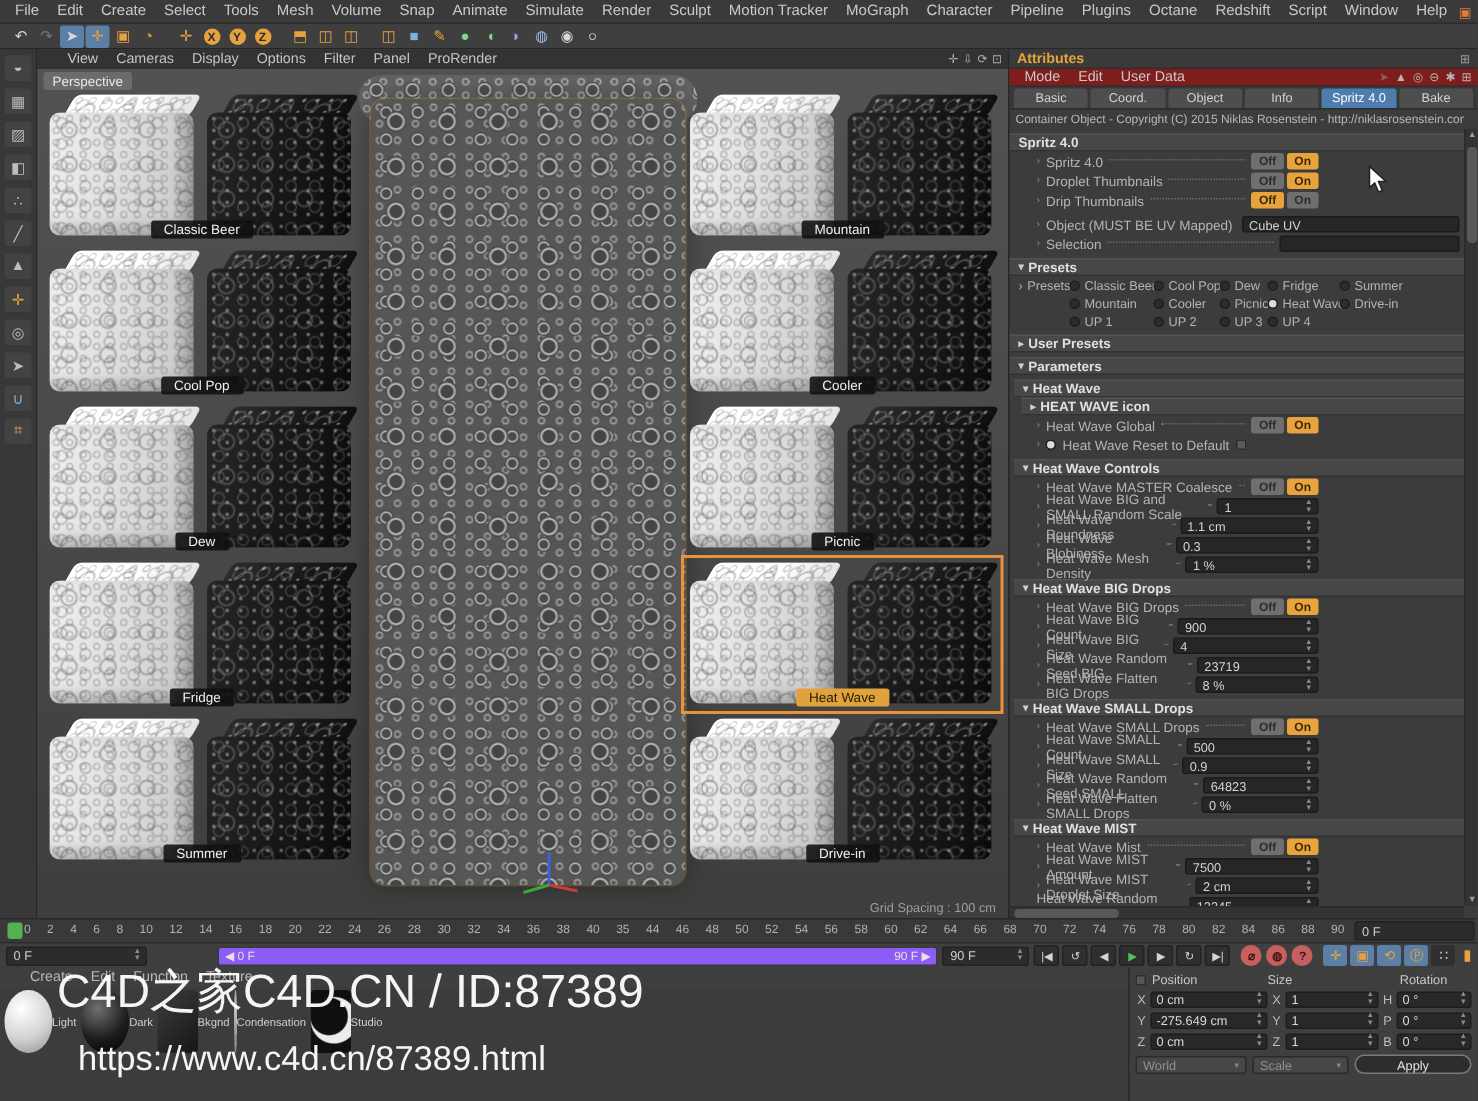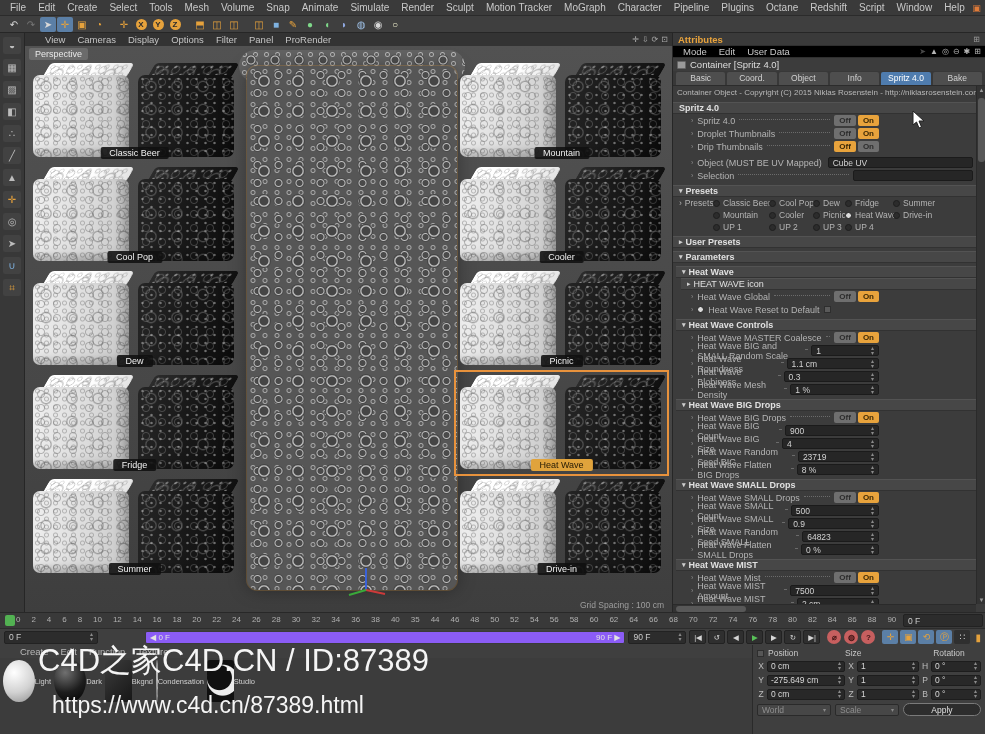--- a/index.html
+++ b/index.html
@@ -87,21 +87,21 @@
     background-size:24px 20px,11px 9px; }
 
   #axis-gizmo { position:absolute; left:318px; bottom:14px; width:46px; height:34px; z-index:5; }
 
   
   #attrs { width:313px; background:#3c3c3c; border-left:1px solid #262626;
     display:flex; flex-direction:column; position:relative; }
   #attr-title { height:12px; background:#3a3a3a; display:flex; align-items:center;
     padding:0 5px; font-size:9.5px; font-weight:bold; color:#e8a33c; }
   #attr-title .rt { margin-left:auto; color:#9a9a9a; font-weight:normal; font-size:8px; }
-  #attr-menu { height:13px; background:#000000; border-top:1px solid #2f2f2f; border-bottom:1px solid #2f2f2f;
+  #attr-menu { height:13px; background:#7f1d1d; border-top:1px solid #2f2f2f; border-bottom:1px solid #2f2f2f;
     display:flex; align-items:center; font-size:9.5px; color:#c9c9c9; padding-left:4px; }
   #attr-menu .mi { padding:0 6px; }
   #attr-menu .hicons { margin-left:auto; display:flex; gap:4px; margin-right:4px; font-size:8px; color:#b5b5b5; }
   #attr-menu .hicons .dim { opacity:.4; }
   #attr-obj { height:13px; display:flex; align-items:center; font-size:9.5px; color:#dedede; padding-left:4px; gap:4px; }
   #attr-obj .oc { width:9px; height:8px; background:#9a9a9a; border:1px solid #666; border-radius:1px; }
   #attr-tabs { height:15px; background:#383838; border-bottom:1px solid #2c2c2c;
     display:flex; align-items:flex-end; padding:0 3px; gap:2px; }
   .atab { font-size:8.5px; color:#d2d2d2; background:#4e4e4e; border-radius:2px 2px 0 0;
     padding:1px 0 2px; text-align:center; flex:1; }
@@ -483,24 +483,20 @@
         <span class="mi">User Data</span>
         <div class="hicons">
           <span class="dim">➤</span>
           <span>▲</span>
           <span>◎</span>
           <span>⊖</span>
           <span>✱</span>
           <span>⊞</span>
         </div>
       </div>
-    <div id="attr-obj">
-      <span class="oc"></span>
-      <span>Container [Spritz 4.0]</span>
-    </div>
     <div id="attr-tabs">
         <div class="atab">Basic</div>
         <div class="atab">Coord.</div>
         <div class="atab">Object</div>
         <div class="atab">Info</div>
         <div class="atab active">Spritz 4.0</div>
         <div class="atab">Bake</div>
       </div>
     <div id="attr-content">
       <div id="attr-copy">Container Object - Copyright (C) 2015 Niklas Rosenstein - http://niklasrosenstein.com/</div>
@@ -631,21 +627,21 @@
           <div class="agap"></div>
           <div class="sbar">
             <span class="arr">▾</span>
             <span>Parameters</span>
           </div>
           <div class="agap"></div>
           <div class="sbar sub">
             <span class="arr">▾</span>
             <span>Heat Wave</span>
           </div>
-          <div class="sbar sub" style="font-weight: normal; margin-left: 8px;">
+          <div class="sbar sub" style="font-weight: bold; margin-left: 8px;">
             <span class="arr">▸</span>
             <span>HEAT WAVE icon</span>
           </div>
           <div class="arow">
             <span class="exp">›</span>
             <span>Heat Wave Global</span>
             <span class="dots"></span>
             <span class="tog">
               <span class="on-state">Off</span>
               <span class="sel-state">On</span>

